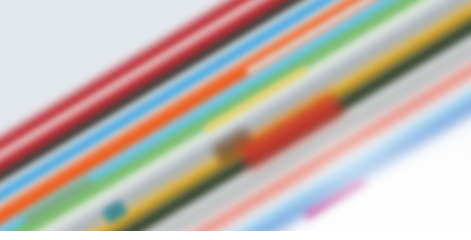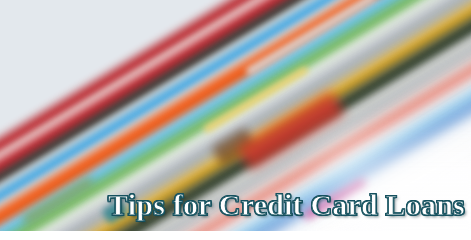--- a/index.html
+++ b/index.html
@@ -113,17 +113,14 @@
         <div style="position: absolute; left: 18px; top: 196px; width: 80px; height: 8px; background: rgb(141, 154, 60); transform: rotate(-31deg); filter: blur(5px); opacity: 0.8; border-radius: 4px;"></div>
         <div style="position: absolute; left: 104px; top: 204px; width: 22px; height: 16px; background: rgb(29, 127, 140); transform: rotate(-31deg); filter: blur(3px); opacity: 0.75; border-radius: 4px;"></div>
         <div style="position: absolute; left: 214px; top: 136px; width: 40px; height: 22px; background: rgb(107, 67, 38); transform: rotate(-31deg); filter: blur(5px); opacity: 0.7; border-radius: 4px;"></div>
         <div style="position: absolute; left: 236px; top: 118px; width: 110px; height: 26px; background: rgb(216, 53, 42); transform: rotate(-31deg); filter: blur(6px); opacity: 0.8; border-radius: 4px;"></div>
         <div style="position: absolute; left: 196px; top: 96px; width: 120px; height: 7px; background: rgb(246, 211, 107); transform: rotate(-31deg); filter: blur(3px); opacity: 0.9; border-radius: 4px;"></div>
         <div style="position: absolute; left: 236px; top: 30px; width: 150px; height: 8px; background: rgb(223, 228, 232); transform: rotate(-31deg); filter: blur(3px); opacity: 0.85; border-radius: 4px;"></div>
         <div style="position: absolute; left: 330px; top: 150px; width: 190px; height: 110px; background: rgb(255, 255, 255); transform: rotate(0deg); filter: blur(22px); opacity: 0.55; border-radius: 4px;"></div>
       </div>
   </div>
 
-  <div class="title-wrap">
-    <span class="title">Tips for Credit Card Loans</span>
-  </div>
 
 </div>
 
 </body></html>

